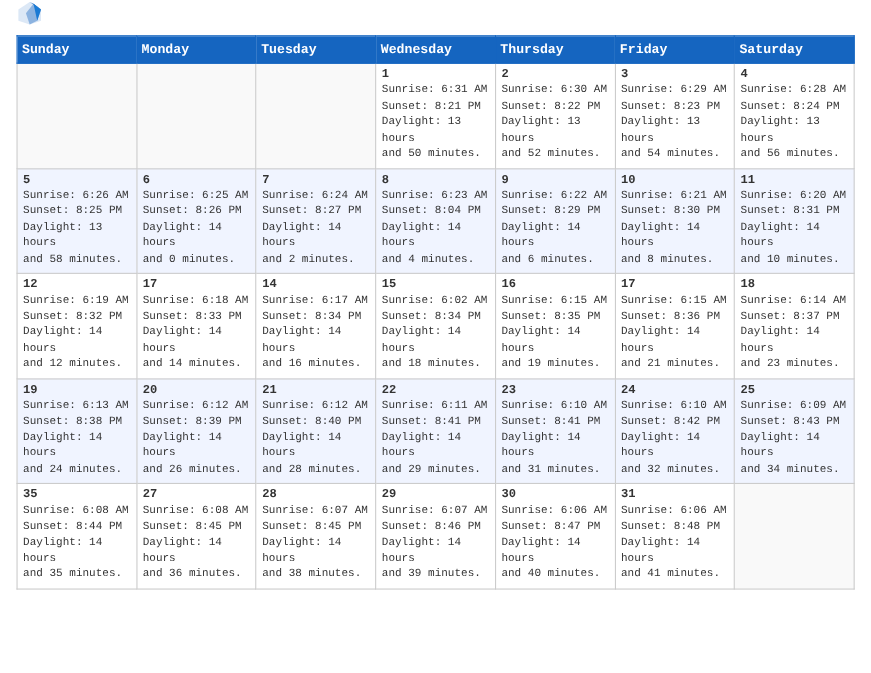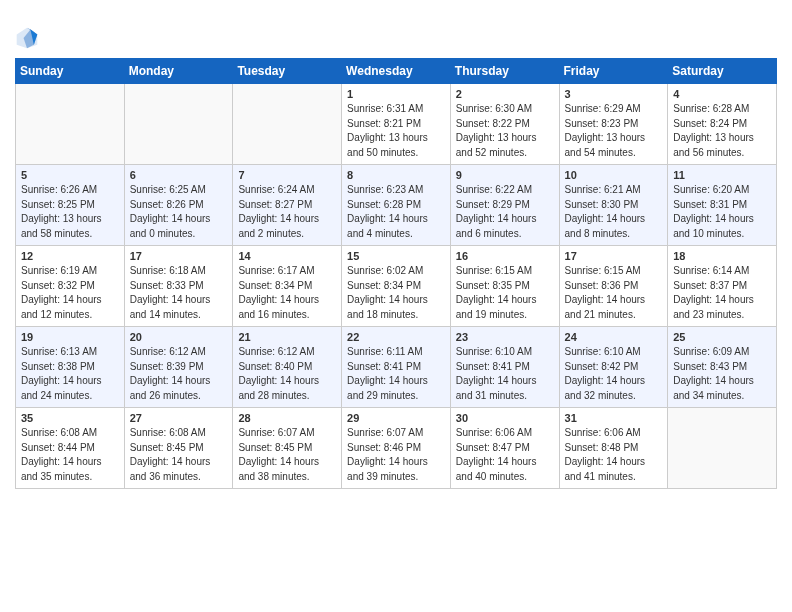--- a/index.html
+++ b/index.html
@@ -7,21 +7,22 @@
       font-family: Arial, sans-serif;
       background: #fff;
       width: 792px;
       min-height: 612px;
       padding: 0;
     }
     .page {
       width: 792px;
       min-height: 612px;
       background: #fff;
-      padding: 26px 15px;
+      padding: 0 15px;
+      font-family: Liberation Mono, monospace;
     }
     .header {
       display: flex;
       justify-content: space-between;
       align-items: flex-start;
       margin-bottom: 8px;
     }
     .logo {
       display: flex;
       align-items: center;
@@ -182,21 +183,21 @@
           <td>
             <div class="day-number">7</div>
             <div class="day-info" style="white-space: pre-line;">Sunrise: 6:24 AM
 Sunset: 8:27 PM
 Daylight: 14 hours
 and 2 minutes.</div>
           </td>
           <td>
             <div class="day-number">8</div>
             <div class="day-info" style="white-space: pre-line;">Sunrise: 6:23 AM
-Sunset: 6:28 PM
+Sunset: 8:04 PM
 Daylight: 14 hours
 and 4 minutes.</div>
           </td>
           <td>
             <div class="day-number">9</div>
             <div class="day-info" style="white-space: pre-line;">Sunrise: 6:22 AM
 Sunset: 8:29 PM
 Daylight: 14 hours
 and 6 minutes.</div>
           </td>

